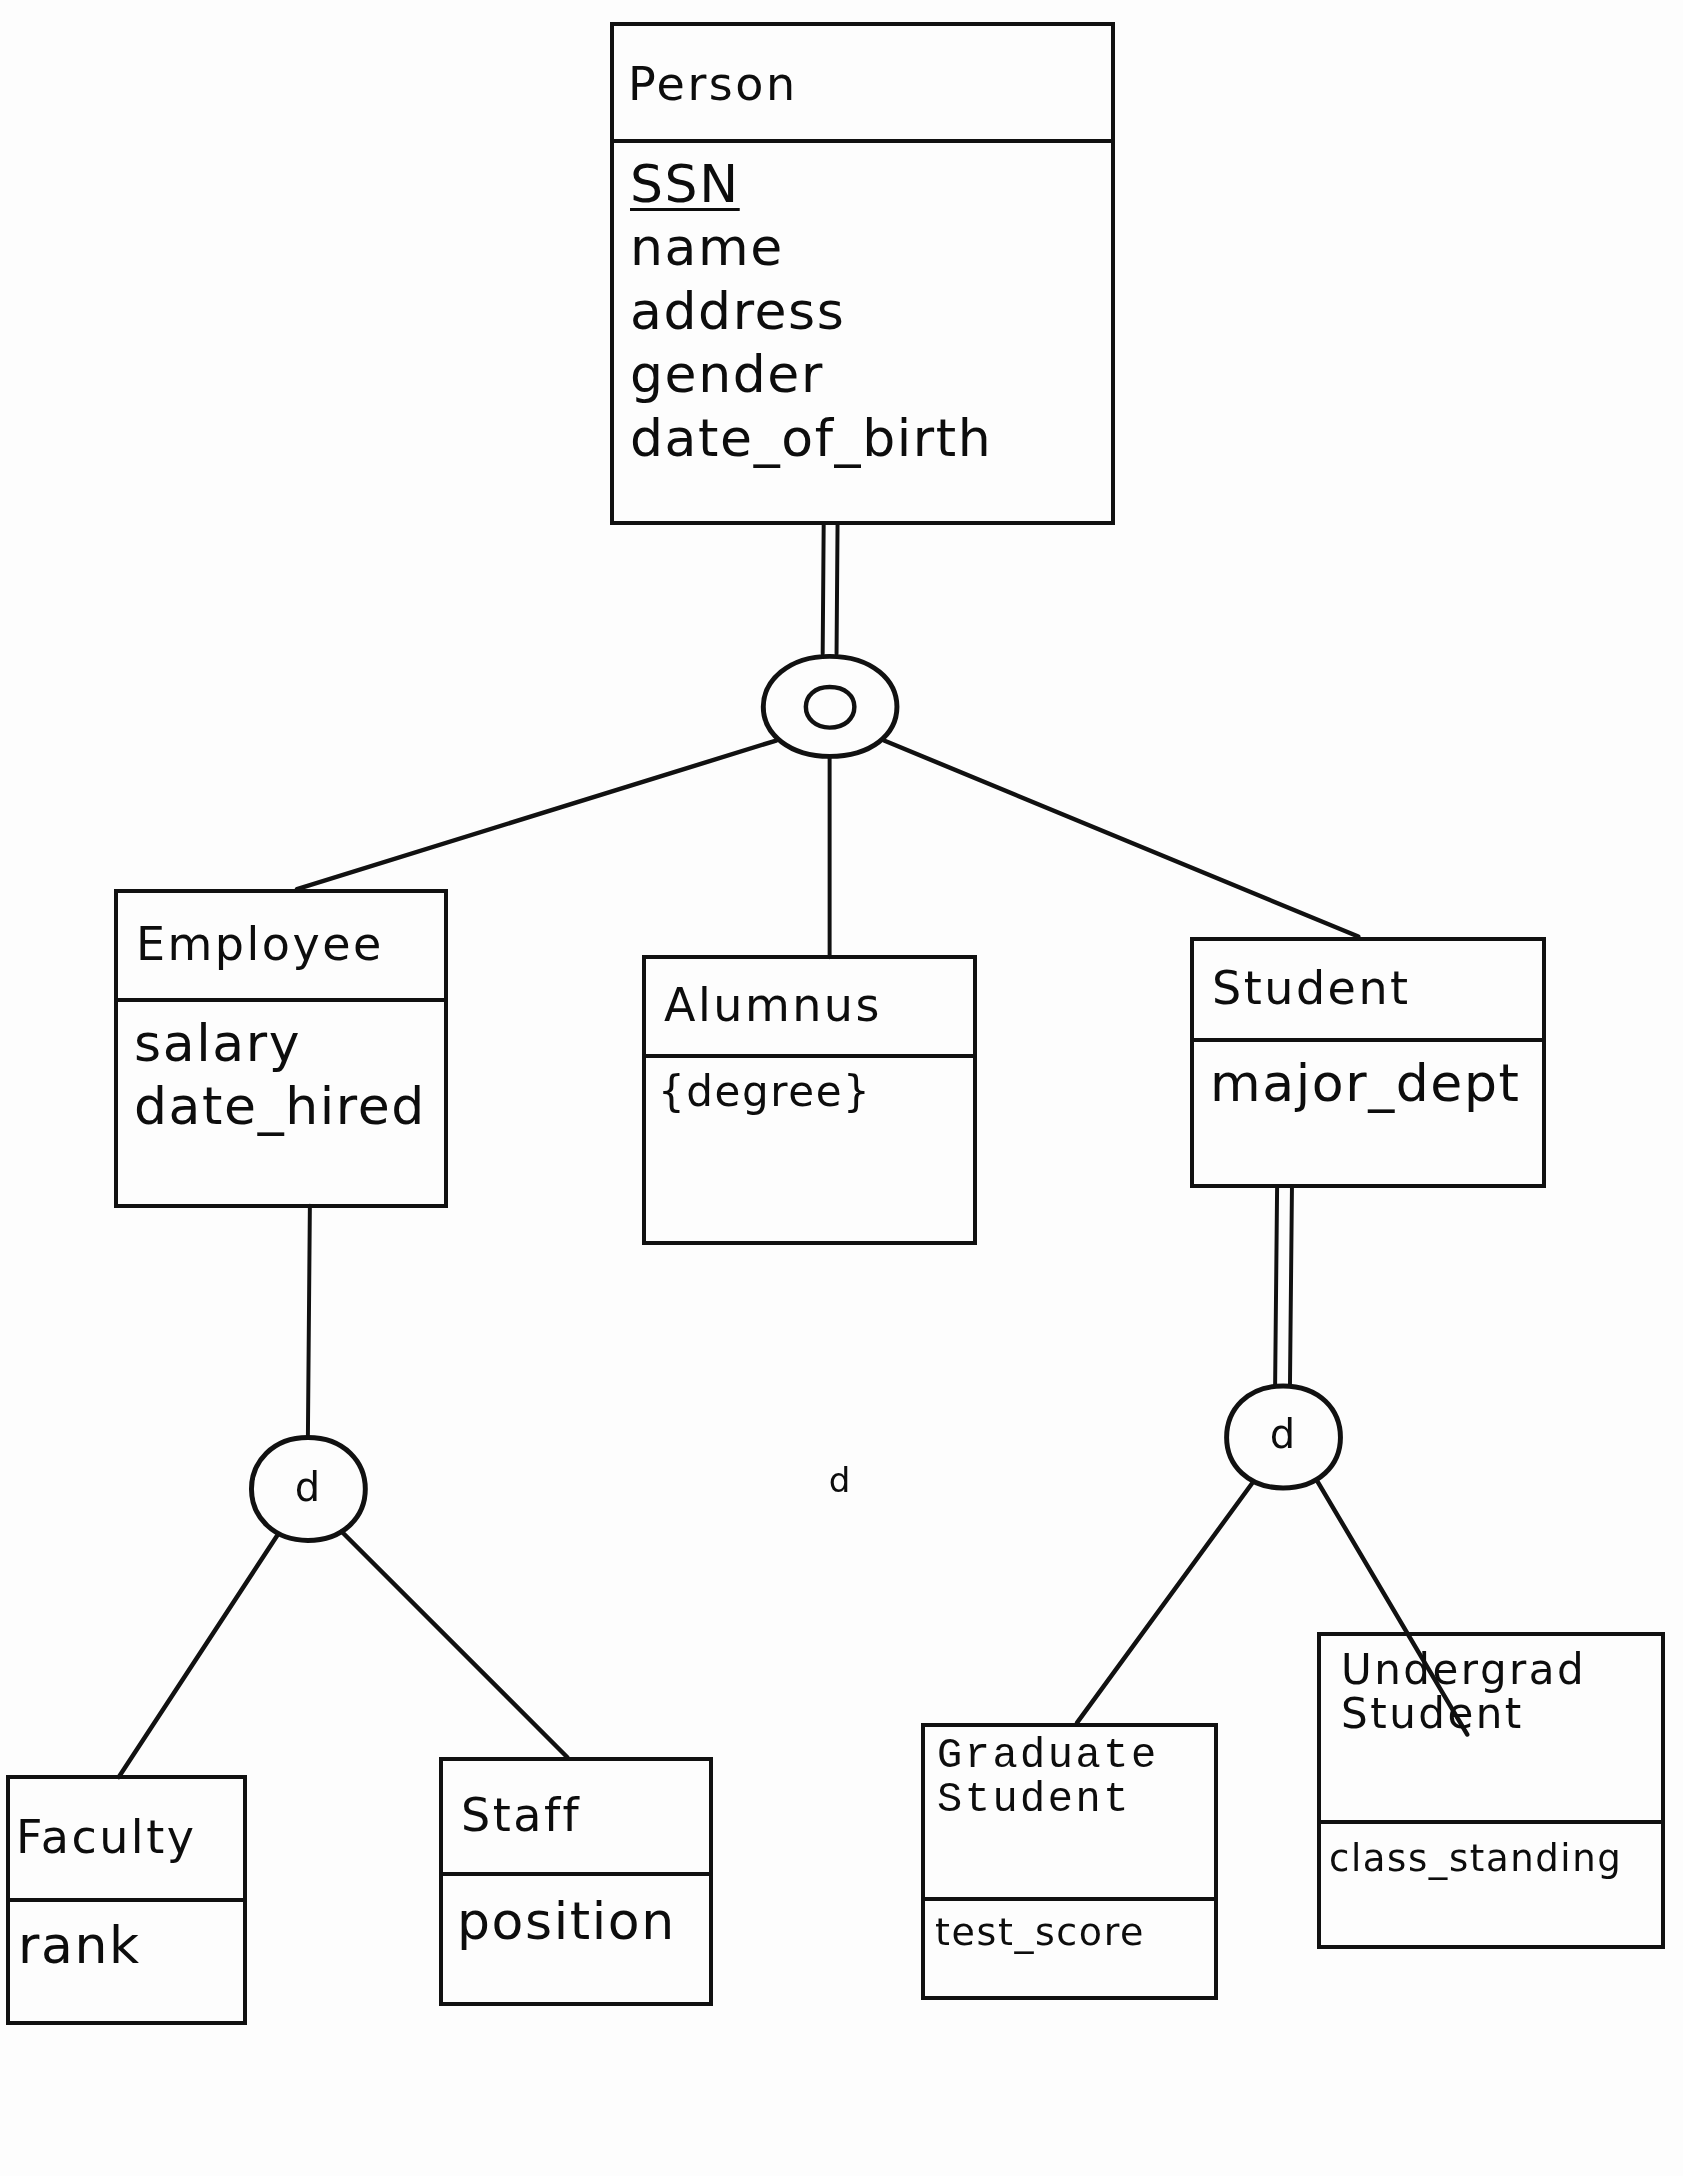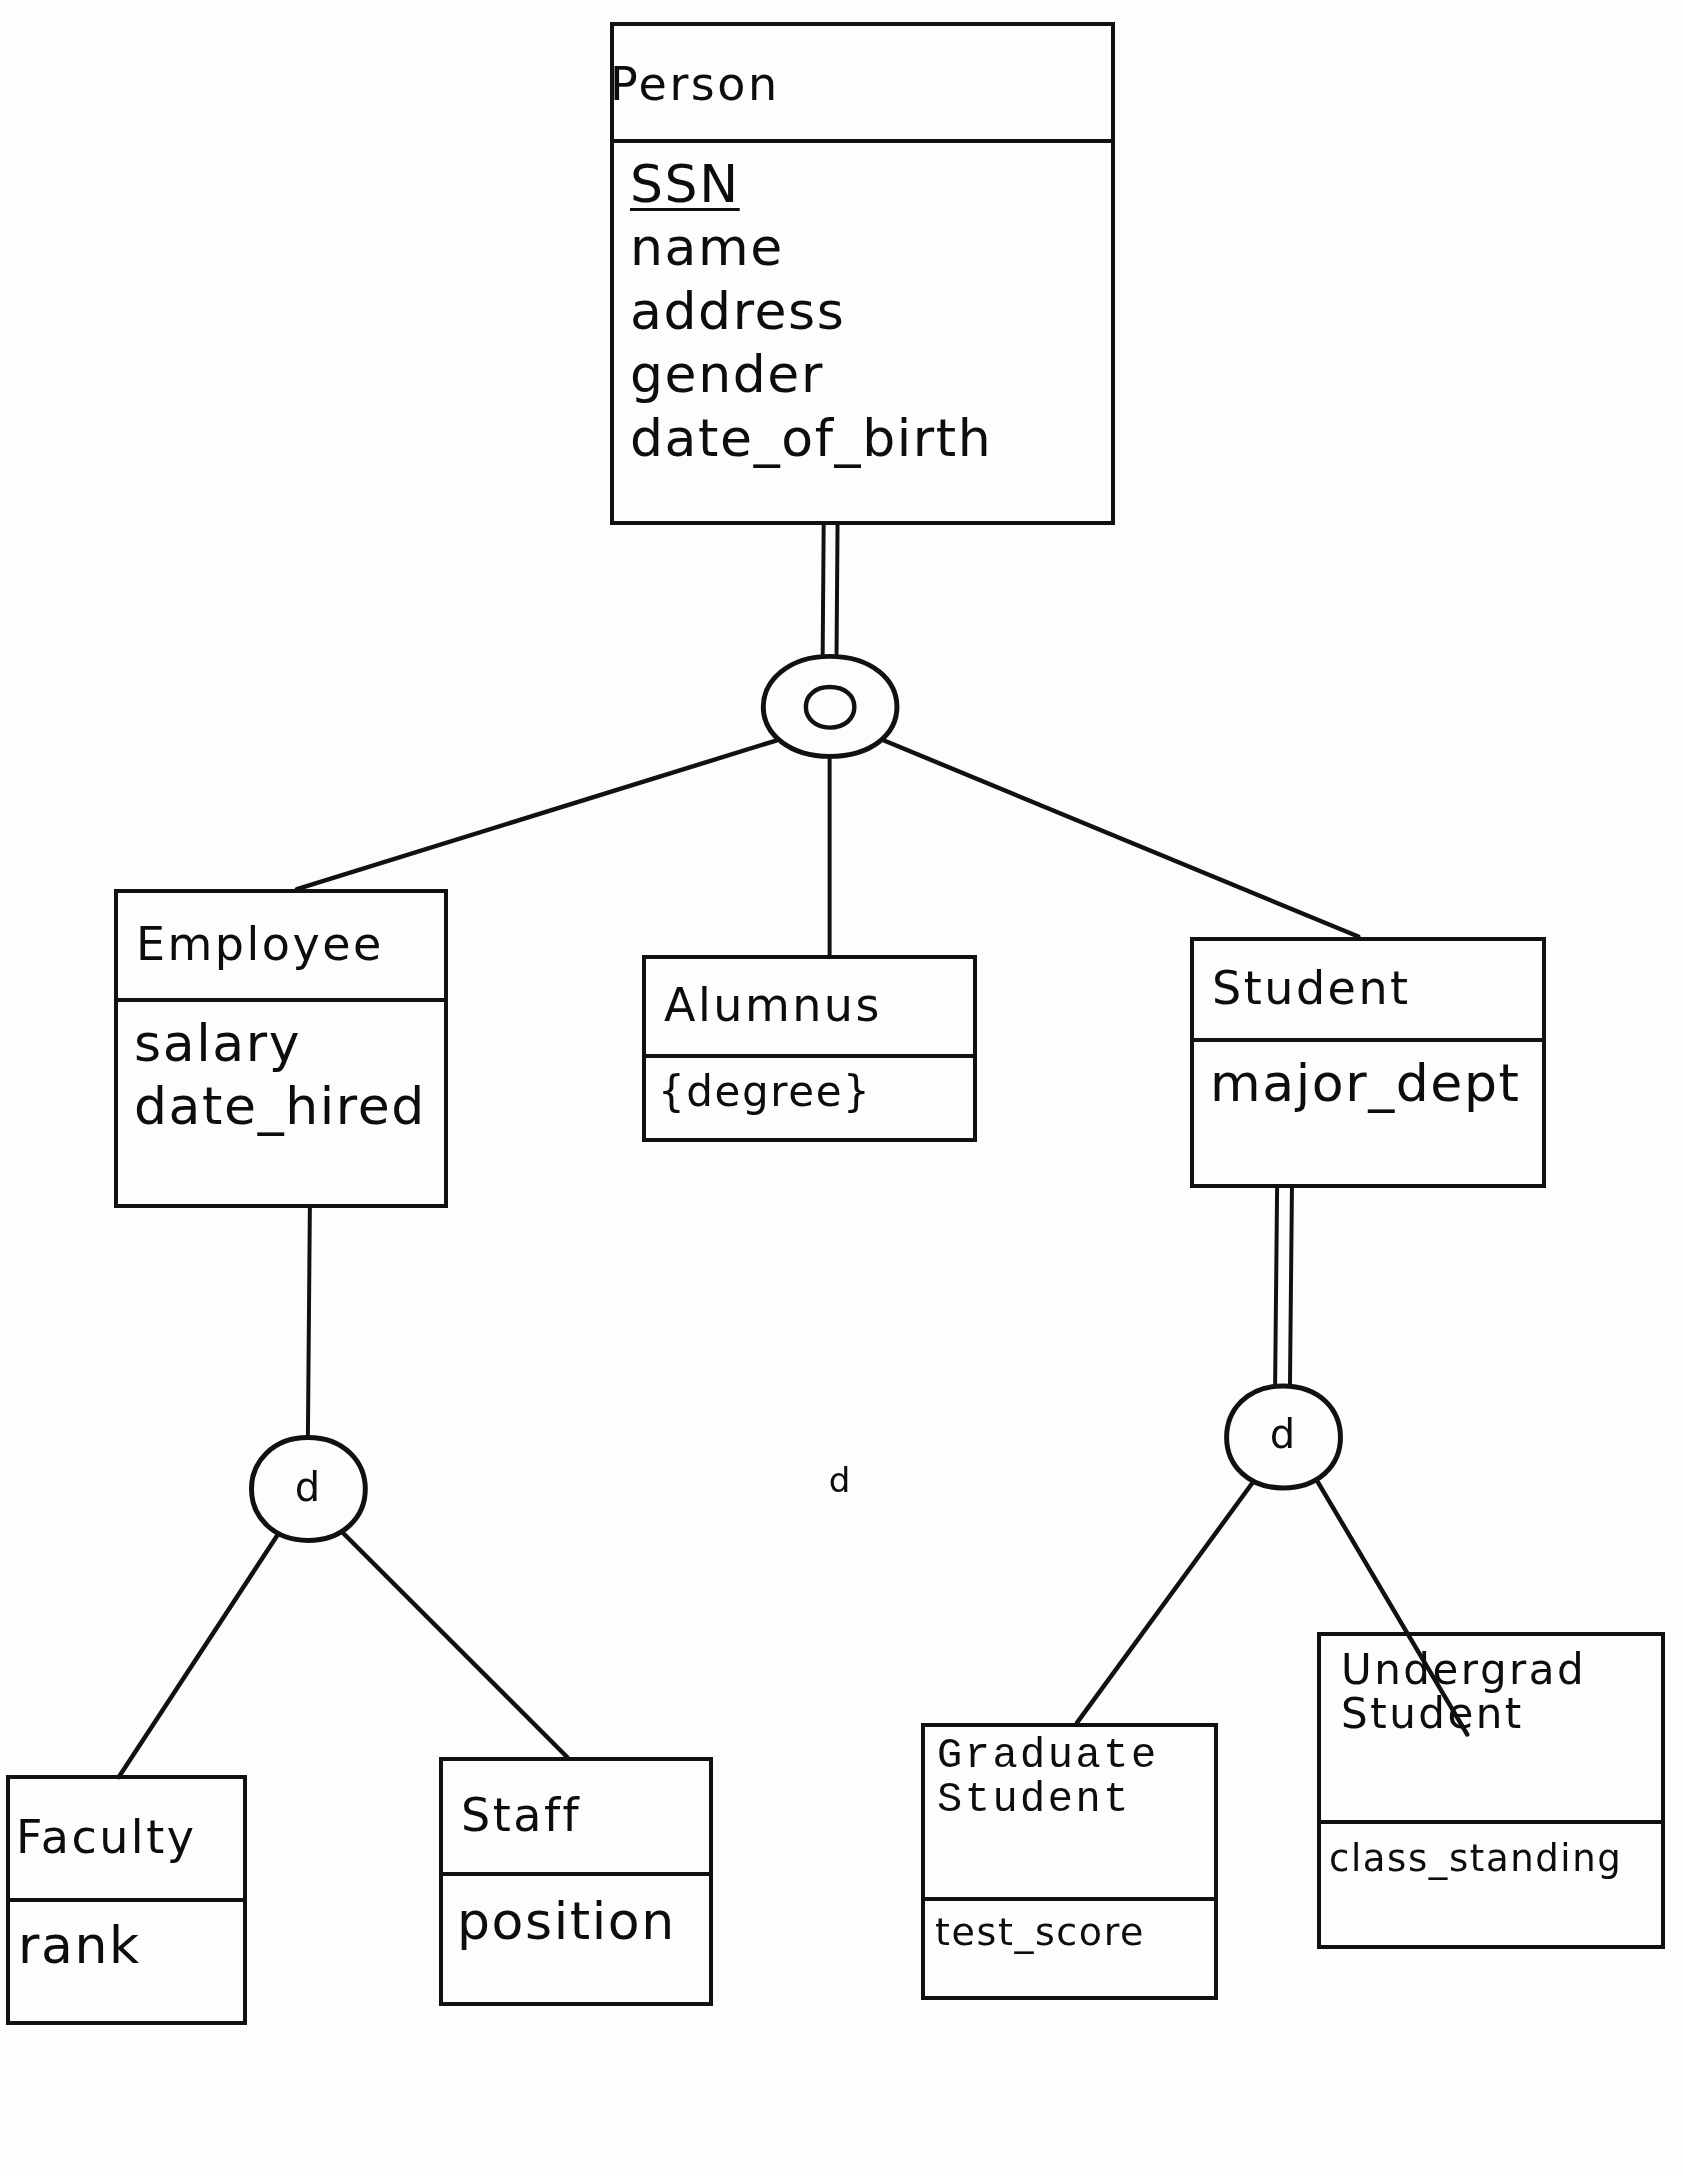--- a/index.html
+++ b/index.html
@@ -36,20 +36,21 @@
     top: 0; left: 0; right: 0; bottom: 0;
     border: 4px solid #111;
     box-sizing: border-box;
   }
   .ename {
     position: absolute;
     left: 0; right: 0;
     display: flex;
     align-items: center;
     justify-content: flex-start;
+    padding-left: 18px;
     box-sizing: border-box;
     font-family: "DejaVu Sans", sans-serif;
     font-size: 46px;
     letter-spacing: 2.5px;
     color: #0d0d0d;
     white-space: pre-line;
     line-height: 1.04;
   }
   .ediv {
     position: absolute;
@@ -153,21 +154,21 @@
   <div class="entity-box" id="box-employee" style="left:114px; top:889px; width:334px; height:319px;">
     <div class="ebox-outline"></div>
     <div class="ename" style="top:6px; height:99px; padding-left:22px;">Employee</div>
     <div class="ediv" style="top:109px;"></div>
     <div class="eattrs" style="top:123px;">
       <span class="attr-line">salary</span>
       <span class="attr-line">date_hired</span>
     </div>
   </div>
 
-  <div class="entity-box" id="box-alumnus" style="left:642px; top:955px; width:335px; height:187px;">
+  <div class="entity-box" id="box-alumnus" style="left:642px; top:955px; width:335px; height:290px;">
     <div class="ebox-outline"></div>
     <div class="ename" style="top:4px; height:93px; padding-left:22px;">Alumnus</div>
     <div class="ediv" style="top:99px;"></div>
     <div class="eattrs" style="top:111px; font-size:42px; padding-left:16px;">
       <span class="attr-line">{degree}</span>
     </div>
   </div>
 
   <div class="entity-box" id="box-student" style="left:1190px; top:937px; width:356px; height:251px;">
     <div class="ebox-outline"></div>

